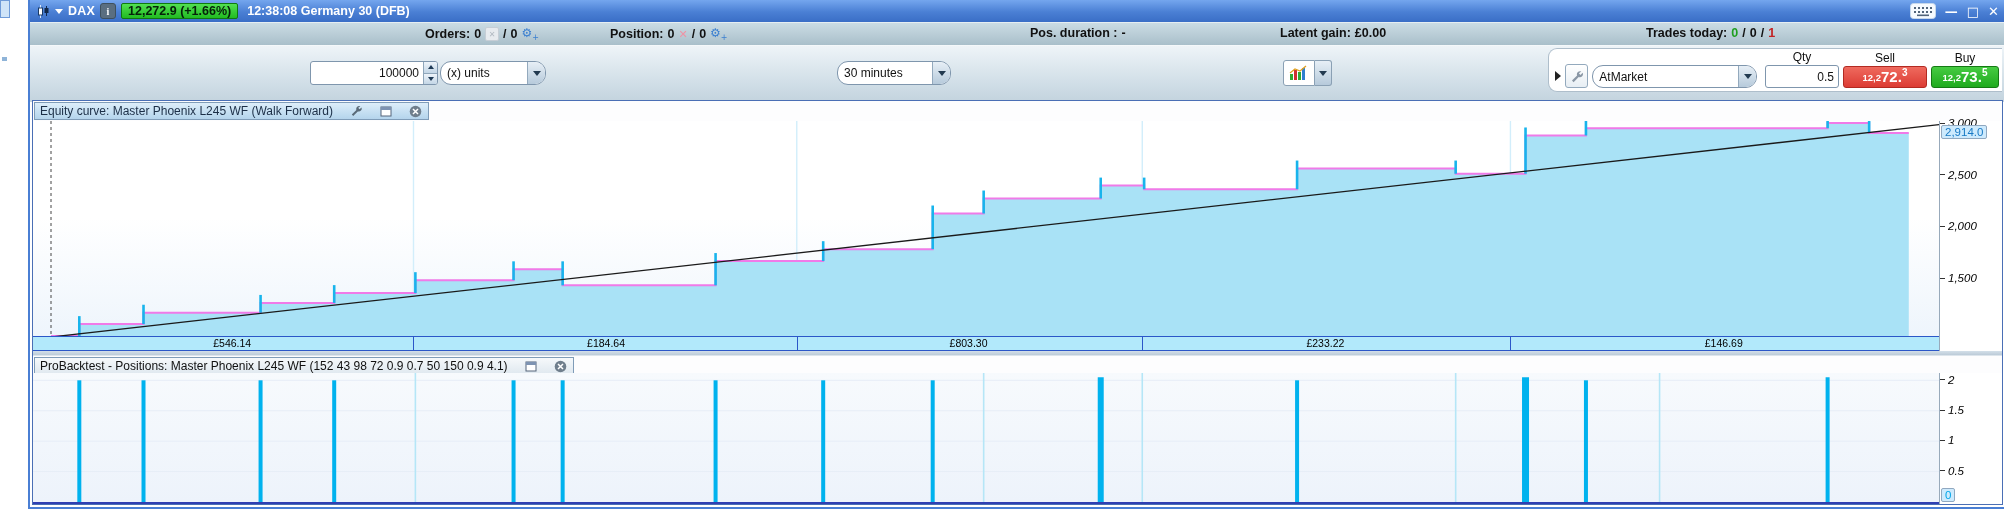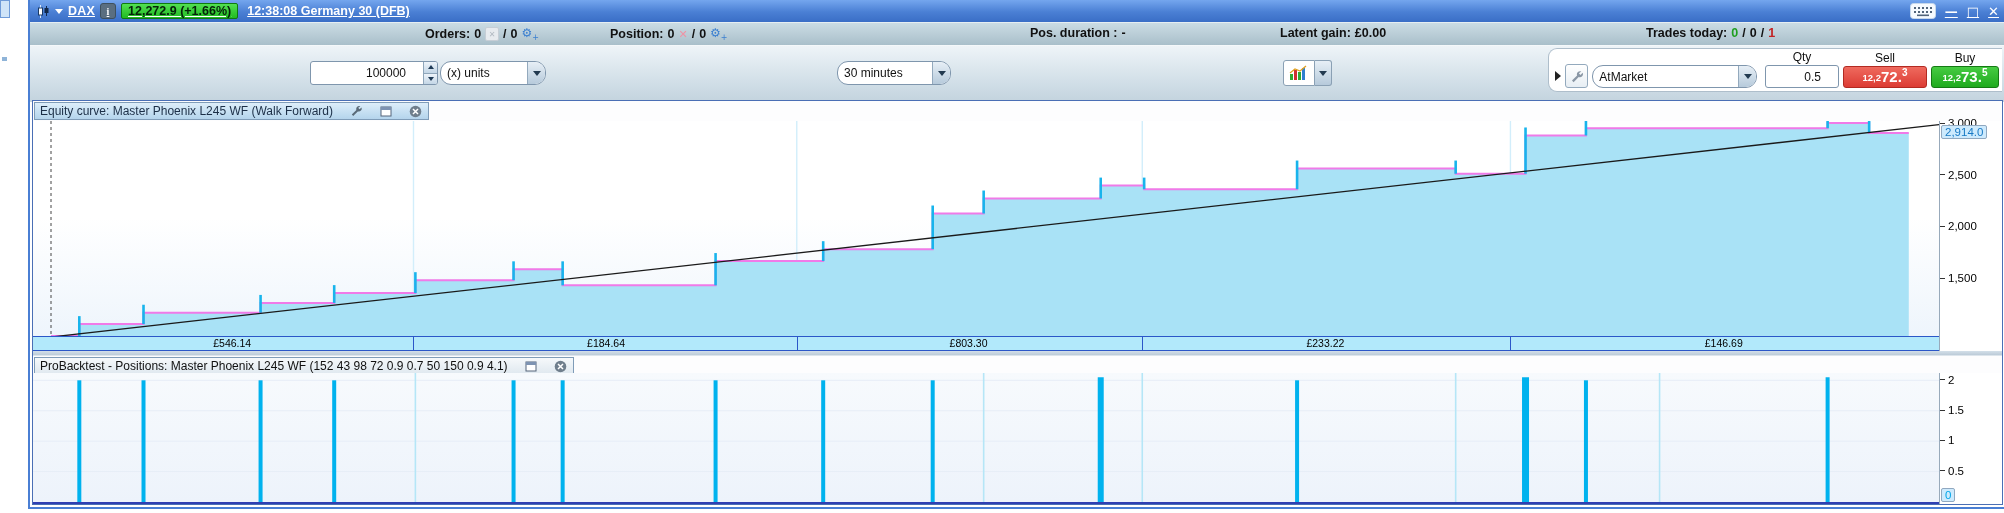--- a/index.html
+++ b/index.html
@@ -5,21 +5,21 @@
   html,body{margin:0;padding:0;background:#fff;}
   .screen{position:relative;width:2004px;height:513px;background:#fff;overflow:hidden;
           font-family:"Liberation Sans","DejaVu Sans",sans-serif;font-size:12px;color:#111;}
   .gutter{position:absolute;left:0;top:0;width:28px;height:513px;background:#fff;}
   .frag1{position:absolute;left:0;top:0;width:8px;height:16px;background:#cfe4f8;border:1px solid #6f9bd8;}
   .dot1{position:absolute;left:2px;top:57px;width:5px;height:4px;background:#8fb4d8;}
   .window{position:absolute;left:28px;top:0;width:1975px;height:507px;background:#fff;
           border-left:2px solid #4a7fd4;border-right:1px solid #a9c4e2;border-bottom:2px solid #4a7fd4;}
   
   .titlebar{height:22px;background:linear-gradient(#74a6ee,#4a7fd4 55%,#3a6ec6);display:flex;align-items:center;
-            padding:0 6px;gap:5px;color:#fff;font-weight:bold;font-size:12.5px;text-decoration:underline;}
+            padding:0 6px;gap:5px;color:#fff;font-weight:bold;font-size:12.5px;}
   .sym{letter-spacing:.2px;}
   .caret-down{width:0;height:0;border-left:4px solid transparent;border-right:4px solid transparent;border-top:5px solid #fff;}
   .info-ic{width:14px;height:14px;background:#5a6e80;border:1px solid #3e505e;border-radius:3px;color:#fff;
            display:inline-flex;align-items:center;justify-content:center;font:bold 10px "Liberation Serif",serif;}
   .price-badge{background:linear-gradient(#52e052,#21bb21);border:1px solid #0f7a0f;border-radius:2px;
                color:#042;color:#06220a;padding:0 6px;font-weight:bold;}
   .tm{margin-left:4px;}
   .win-ctrls{margin-left:auto;display:flex;align-items:center;gap:9px;}
   .kb-btn{display:inline-flex;}
   .wc{font-weight:bold;font-size:13px;color:#fff;line-height:1;font-family:"DejaVu Sans",sans-serif;}
@@ -30,21 +30,21 @@
   .icx-dim{display:inline-flex;width:12px;height:12px;background:#e7ebef;border:1px solid #c6ced6;border-radius:2px;
            color:#b2bac2;font-size:8px;align-items:center;justify-content:center;font-family:"DejaVu Sans",sans-serif;}
   .icx-pink{color:#ef93a5;font-size:11px;font-family:"DejaVu Sans",sans-serif;}
   .gear{color:#3a7fd0;font-size:12px;font-family:"DejaVu Sans",sans-serif;font-weight:normal;}
   .gear small{font-size:8px;vertical-align:sub;}
   .grn{color:#1f9e1f;} .red{color:#c22222;} .blk{color:#111;}
   
   .toolbar{position:relative;height:56px;background:linear-gradient(#eef4f8,#cfdde6 70%,#c3d3de);
            border-top:1px solid #f4f8fa;}
   .inputbox{position:absolute;display:flex;align-items:stretch;background:#fff;border:1px solid #7f96ad;border-radius:3px;overflow:hidden;}
-  .inputbox .val{flex:1;display:flex;align-items:center;justify-content:flex-end;padding:0 17px;}
+  .inputbox .val{flex:1;display:flex;align-items:center;justify-content:flex-end;padding:0 4px;}
   .spin{width:14px;display:flex;flex-direction:column;}
   .spin b{flex:1;background:linear-gradient(#eef4fa,#c3d6e6);border-left:1px solid #8fa6ba;display:flex;align-items:center;justify-content:center;}
   .spin b+b{border-top:1px solid #8fa6ba;}
   .tri-up-s{width:0;height:0;border-left:3px solid transparent;border-right:3px solid transparent;border-bottom:4px solid #1f3a55;}
   .tri-dn-s{width:0;height:0;border-left:3px solid transparent;border-right:3px solid transparent;border-top:4px solid #1f3a55;}
   .select{position:absolute;display:flex;align-items:stretch;background:#fff;border:1px solid #7f96ad;border-radius:11px;overflow:hidden;}
   .select .txt{flex:1;display:flex;align-items:center;padding:0 6px;white-space:nowrap;}
   .caretbox{width:17px;display:flex;align-items:center;justify-content:center;background:linear-gradient(#e7eff6,#b6cadb);border-left:1px solid #93a9bd;}
   .tri-dn{width:0;height:0;border-left:4px solid transparent;border-right:4px solid transparent;border-top:5px solid #223a50;}
   .ctype{position:absolute;display:flex;}
@@ -80,21 +80,21 @@
           border:1px solid #7f9cb8;padding:1px 5px;font-size:12px;color:#1c2f47;white-space:nowrap;}
   .plabel.selected{background:linear-gradient(#ddeefa,#b4d4ec);}
   .plabel.plain{background:linear-gradient(#f6f9fb,#dfe8ef);color:#111;}
   .ticon{display:inline-flex;align-items:center;justify-content:center;width:14px;height:13px;}
   .crow{display:flex;width:100%;}
   .carea{flex:1;position:relative;overflow:hidden;}
   .eq-area{background:linear-gradient(#ffffff 45%,#eef5fc);}
   .pos-area{background:linear-gradient(#f7fafd,#edf3fb);border-bottom:2px solid #2f3fb2;box-sizing:border-box;}
   .carea svg{position:absolute;left:0;top:0;}
   .scol{width:62px;position:relative;background:#fff;border-left:1px solid #98aabb;font-size:11.5px;}
-  .ytick{position:absolute;left:0;display:flex;align-items:center;gap:3px;white-space:nowrap;color:#000;}
+  .ytick{position:absolute;left:0;display:flex;align-items:center;gap:3px;white-space:nowrap;color:#000;font-style:italic;}
   .ytick .dash{width:5px;height:1px;background:#333;display:inline-block;}
   .badge{position:absolute;left:1px;background:#cdeafd;border:1px solid #90a8c0;color:#1779c4;
          font-size:11.5px;padding:0 3px;border-radius:2px;z-index:2;}
   .badge.cyan{color:#00a6e8;}
   .axisrow{display:flex;width:100%;height:15px;}
   .axstrip{flex:1;position:relative;background:#b2e9fb;border-top:1px solid #2b57c8;border-bottom:1px solid #2b57c8;box-sizing:border-box;}
   .axcorner{width:62px;background:#fff;border-left:1px solid #98aabb;}
   .axlab{position:absolute;top:0;transform:translateX(-50%);font-size:10.5px;color:#000;white-space:nowrap;}
   .axdiv{position:absolute;top:0;bottom:0;width:1px;background:#2b57c8;}
   .splitter{height:4px;background:linear-gradient(#d3dfe9,#bccbd8);}

